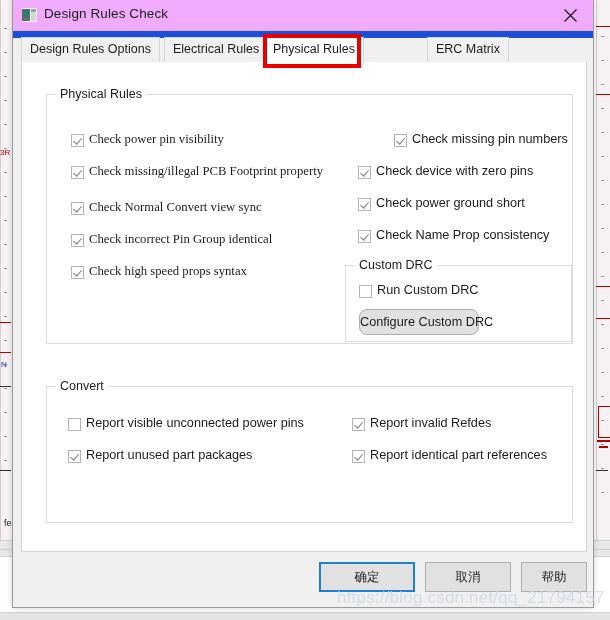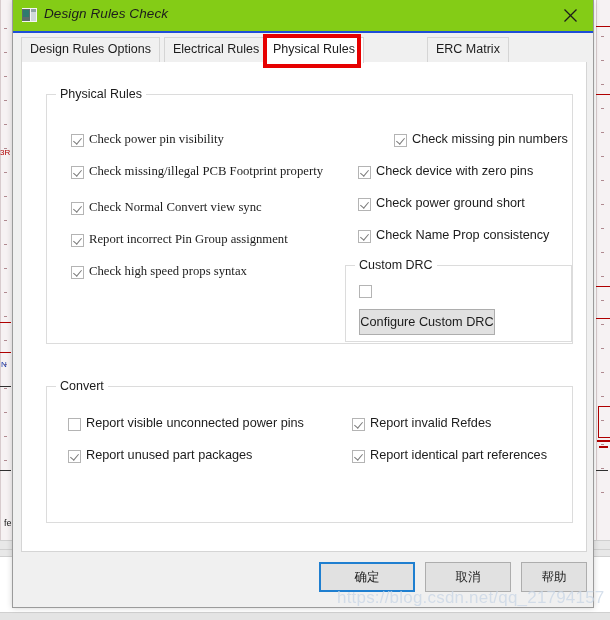--- a/index.html
+++ b/index.html
@@ -87,23 +87,22 @@
     border: 1px solid #9b9b9b;
     border-top: none;
     box-sizing: border-box;
     box-shadow: 0 0 6px rgba(0,0,0,0.18);
   }
 
   
   #titlebar {
     position: relative;
     height: 31px;
-    background: #84cc16;
-    border-bottom: 2px solid #1d4ed8;
-    font-style: italic;
+    background: #f0abfc;
+    border-bottom: 7px solid #1d4ed8;
   }
   #title-icon {
     position: absolute;
     left: 9px; top: 8px;
     width: 15px; height: 14px;
   }
   #title-text {
     position: absolute;
     left: 31px; top: 6px;
     font-size: 13.5px;
@@ -395,21 +394,21 @@
         <div class="cbrow" style="left:24px;top:69px;">
           <span class="cbox checked"></span>
           <span class="cblabel">Check missing/illegal PCB Footprint property</span>
         </div>
         <div class="cbrow" style="left:24px;top:105px;">
           <span class="cbox checked"></span>
           <span class="cblabel">Check Normal Convert view sync</span>
         </div>
         <div class="cbrow" style="left:24px;top:137px;">
           <span class="cbox checked"></span>
-          <span class="cblabel">Report incorrect Pin Group assignment</span>
+          <span class="cblabel">Check incorrect Pin Group identical</span>
         </div>
         <div class="cbrow" style="left:24px;top:169px;">
           <span class="cbox checked"></span>
           <span class="cblabel">Check high speed props syntax</span>
         </div>
       </div>
 
       <div style="position:absolute;left:290px;top:0;width:236px;height:248px;">
         <div class="cbrow" style="left:21px;top:37px;padding-left:36px;">
           <span class="cbox checked"></span>
@@ -425,22 +424,23 @@
         </div>
         <div class="cbrow" style="left:21px;top:133px;">
           <span class="cbox checked"></span>
           <span class="cblabel">Check Name Prop consistency</span>
         </div>
 
         <div class="groupbox" style="left:8px;top:170px;width:227px;height:77px;">
           <span class="group-legend">Custom DRC</span>
           <div class="cbrow" style="left:13px;top:17px;">
             <span class="cbox"></span>
+            <span class="cblabel">Run Custom DRC</span>
           </div>
-          <div class="pushbtn" style="left:13px;top:43px;width:136px;height:26px;">Configure Custom DRC</div>
+          <div class="pushbtn" style="left:13px;top:43px;width:120px;height:26px;border-radius:8px;">Configure Custom DRC</div>
         </div>
       </div>
     </div>
 
     <div class="groupbox" style="left:24px;top:324px;width:527px;height:137px;">
       <span class="group-legend">Convert</span>
 
       <div class="cbrow" style="left:21px;top:29px;">
         <span class="cbox"></span>
         <span class="cblabel">Report visible unconnected power pins</span>

